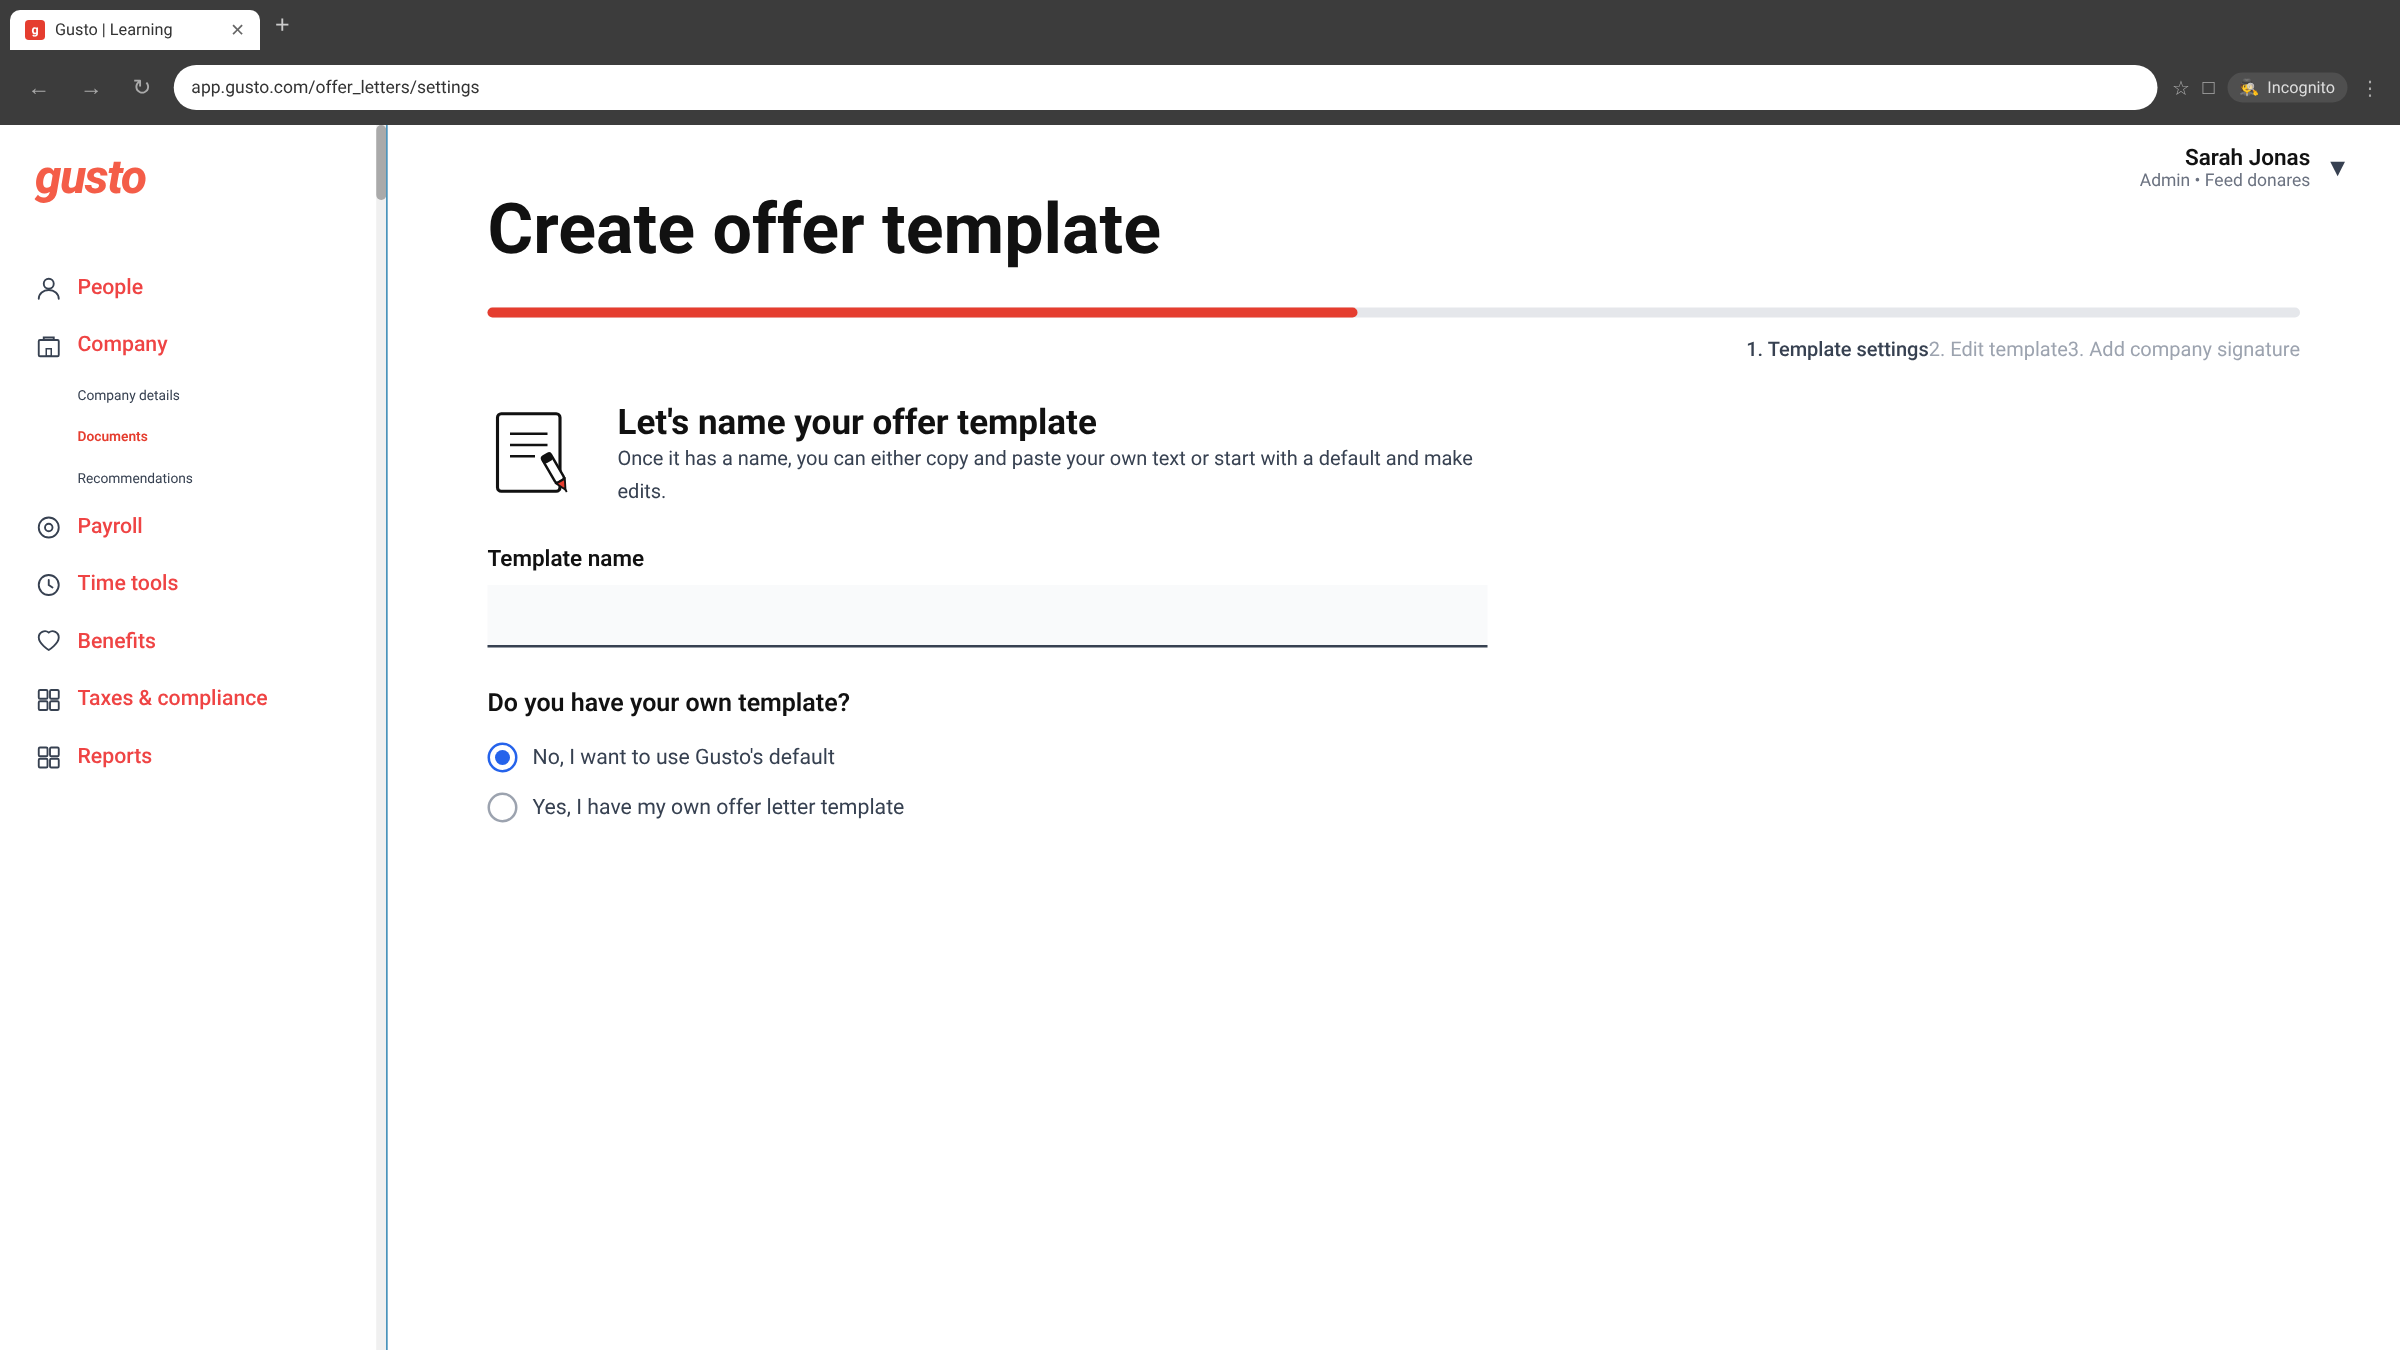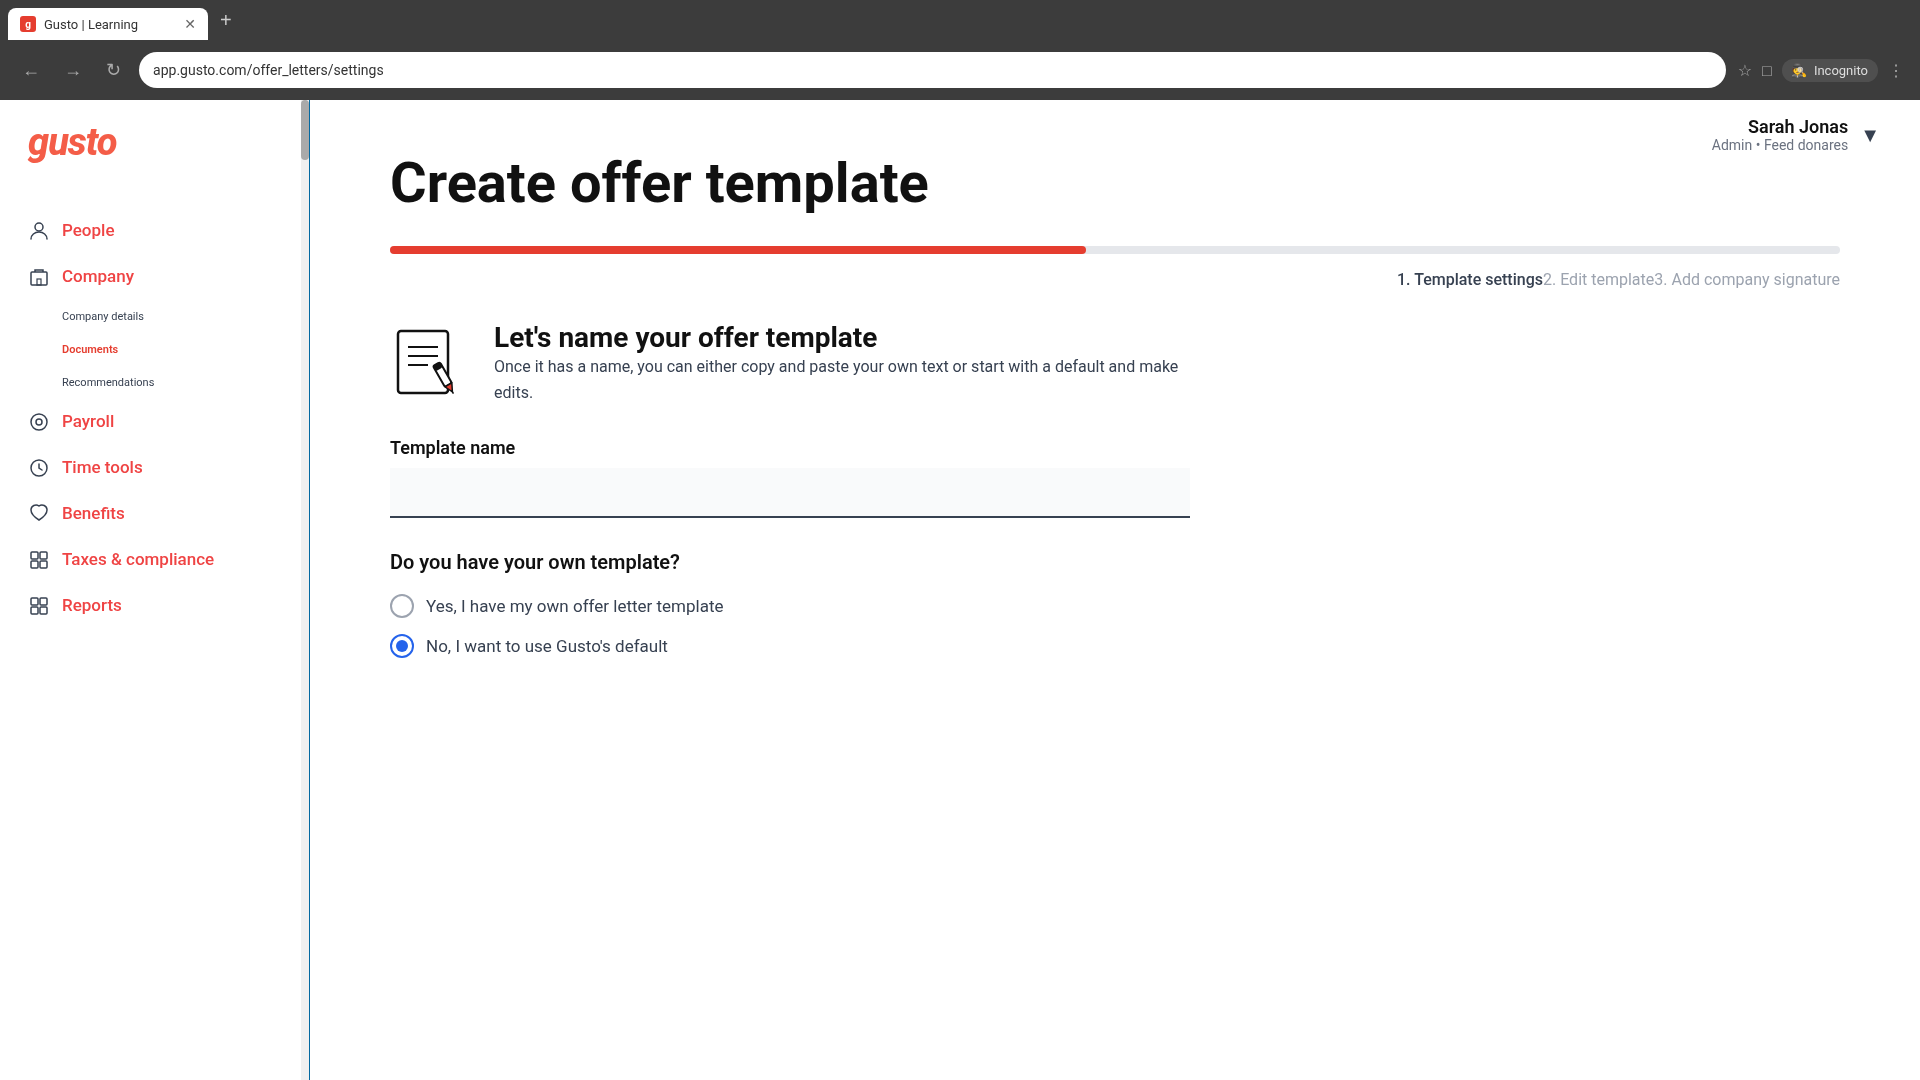--- a/index.html
+++ b/index.html
@@ -263,23 +263,23 @@
     </div>
 
     <div>
       <label class="form-label">Template name</label>
       <input class="form-input" type="text" value="" style="">
     </div>
 
     <div class="template-question">Do you have your own template?</div>
 
     <div class="radio-option">
+      <div class="radio-circle selected"></div>
+      <span>No, I want to use Gusto's default</span>
+    </div>
+
+    <div class="radio-option">
       <div class="radio-circle"></div>
       <span>Yes, I have my own offer letter template</span>
     </div>
 
-    <div class="radio-option">
-      <div class="radio-circle selected"></div>
-      <span>No, I want to use Gusto's default</span>
-    </div>
-
   </div>
 </div>
 
 </body></html>

